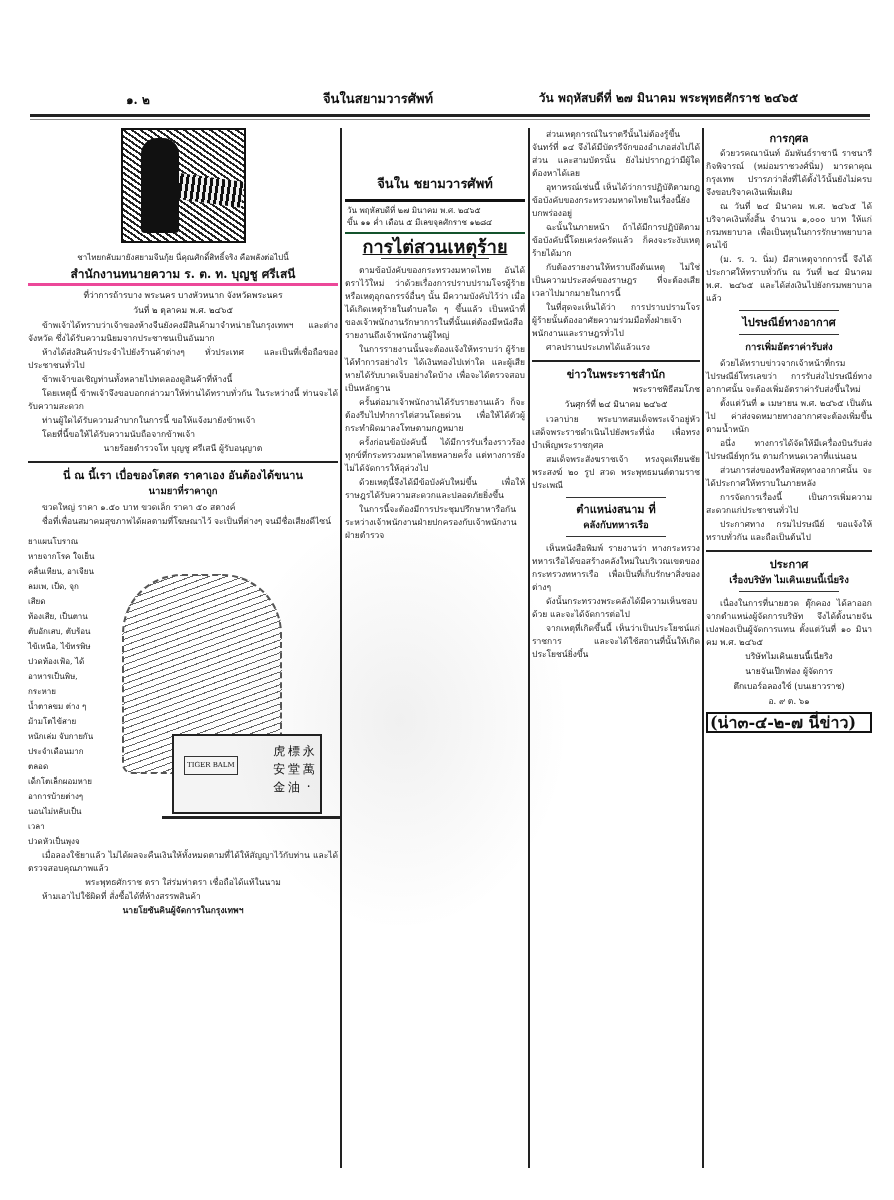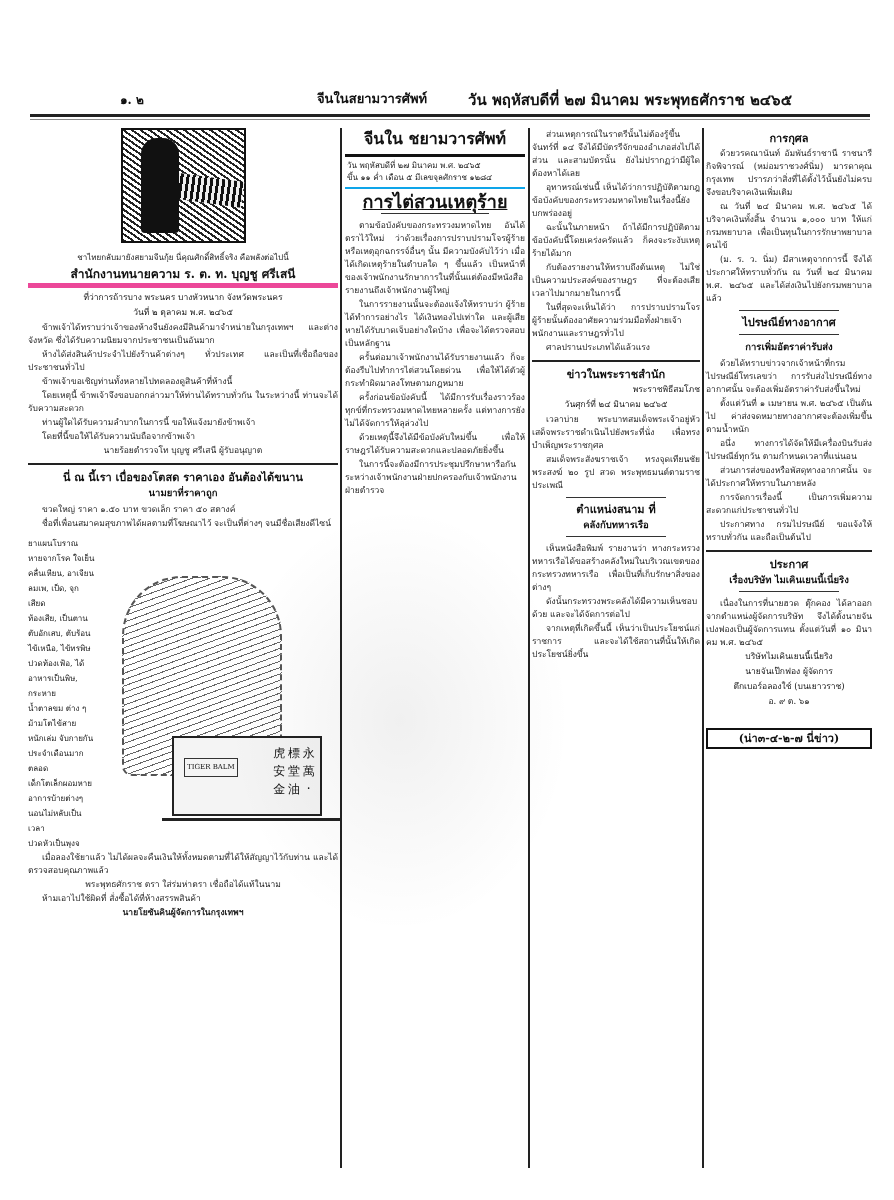--- a/index.html
+++ b/index.html
@@ -1,64 +1,64 @@
 <!DOCTYPE html>
 <html><head>
 <meta charset="utf-8">
 <style>
   * { box-sizing: border-box; margin: 0; padding: 0; }
   html, body { width: 894px; height: 1200px; background: #ffffff; overflow: hidden; }
   body { font-family: "DejaVu Serif", serif; color: #111; position: relative; }
 
-  .masthead { position: absolute; top: 88px; left: 112px; width: 680px; height: 22px; }
+  .masthead { position: absolute; top: 88px; left: 118px; width: 680px; height: 22px; }
   .masthead .pg { position: absolute; left: 8px; top: 2px; font-size: 12px; font-weight: bold; }
   .masthead .paper { position: absolute; left: 205px; top: 0; font-size: 13px; font-weight: bold; }
-  .masthead .date { position: absolute; right: 0; top: 0; font-size: 15px; font-weight: bold; }
+  .masthead .date { position: absolute; right: 0; top: 0; font-size: 12px; font-weight: bold; }
   .masthead-rule { position: absolute; top: 114px; left: 30px; width: 840px; height: 3px; background: #222; }
   .masthead-rule2 { position: absolute; top: 119px; left: 30px; width: 840px; height: 1px; background: #888; }
 
   .col { position: absolute; top: 128px; font-size: 8.5px; line-height: 13px; }
   .col p { text-align: justify; text-indent: 14px; margin-bottom: 1px; color: #222; }
   .col .center { text-align: center; text-indent: 0; }
 
   .vrule { position: absolute; background: #222; width: 2px; }
 
   .c1 { left: 28px; width: 310px; height: 1040px; }
   .c2 { left: 345px; width: 180px; height: 1040px; }
   .c3 { left: 532px; width: 168px; height: 1040px; }
   .c4 { left: 706px; width: 166px; height: 1040px; }
 
   .woodcut { width: 125px; height: 115px; margin: 0 auto 8px auto; border: 2px solid #111; background:
     repeating-linear-gradient(35deg, #222 0 2px, #fff 2px 5px); position: relative; }
   .woodcut .fig { position: absolute; left: 18px; top: 8px; width: 38px; height: 95px; background: #111; border-radius: 16px 16px 4px 4px; }
   .woodcut .cannon { position: absolute; left: 20px; top: 45px; width: 100px; height: 26px; background: repeating-linear-gradient(90deg, #111 0 3px, #eee 3px 6px); transform: rotate(8deg); }
 
   .caption { font-size: 8px; text-align: center; margin-bottom: 4px; }
-  .agency { font-size: 12px; font-weight: bold; text-align: center; margin: 2px 0 3px; border-bottom: 5px solid #ec4899; padding-bottom: 2px; }
+  .agency { font-size: 12px; font-weight: bold; text-align: center; margin: 2px 0 3px; border-bottom: 3px solid #ec4899; padding-bottom: 2px; }
   .sub { font-size: 8.5px; text-align: center; margin-bottom: 2px; }
 
   .hr { height: 2px; background: #222; margin: 6px 0; }
   .hr-thin { height: 1px; background: #333; margin: 5px auto; width: 60%; }
 
-  .headline-big { font-size: 16px; font-weight: bold; text-align: center; line-height: 22px; }
-  .datebox { font-size: 8px; border-top: 3px solid #111; border-bottom: 2px solid #0ea5e9; padding: 3px 2px; margin: 4px 0 6px; line-height: 12px; }
+  .headline-big { font-size: 13px; font-weight: bold; text-align: center; line-height: 22px; margin-top: 45px; }
+  .datebox { font-size: 8px; border-top: 3px solid #111; border-bottom: 2px solid #14532d; padding: 3px 2px; margin: 4px 0 6px; line-height: 12px; }
   .story-title { font-size: 18px; font-weight: bold; text-align: center; margin: 4px 0 2px; text-decoration: underline; }
   .section-title { font-size: 11px; font-weight: bold; text-align: center; margin: 4px 0 2px; }
   .section-sub { font-size: 9.5px; font-weight: bold; text-align: center; margin-bottom: 4px; }
 
   .illustration { display: flex; gap: 6px; margin-top: 6px; }
   .illustration .side { width: 68px; font-size: 8px; line-height: 15px; }
   .illustration .art { flex: 1; height: 290px; position: relative; }
   .tiger { position: absolute; left: 20px; top: 40px; width: 160px; height: 200px; border: 2px dashed #555; border-radius: 60px 60px 10px 10px; background: repeating-linear-gradient(160deg, #fff 0 5px, #666 5px 6px); }
   .pedestal { position: absolute; left: 70px; top: 200px; width: 150px; height: 80px; border: 2px solid #222; background: #f4f4f4; }
   .pedestal .glyphs { position: absolute; right: 4px; top: 6px; font-size: 12px; line-height: 18px; width: 44px; display: grid; grid-template-columns: repeat(3, 1fr); text-align: center; }
   .pedestal .sign { position: absolute; left: 10px; top: 20px; font-size: 7px; border: 1px solid #333; padding: 2px; }
   .base-line { position: absolute; left: 60px; top: 282px; width: 180px; height: 3px; background: #222; }
 
-  .footer-box { border: 2px solid #111; padding: 2px; text-align: center; font-size: 11px; font-weight: bold; margin-top: 20px; }
+  .footer-box { border: 2px solid #111; padding: 2px; text-align: left; font-size: 16px; font-weight: bold; margin-top: 4px; }
   .noise { position: absolute; left: 200px; top: 470px; width: 400px; height: 500px; background: radial-gradient(ellipse at center, rgba(0,0,0,0.06), transparent 60%); pointer-events: none; }
 </style>
 </head>
 <body>
 
 <div class="masthead">
   <span class="pg">๑. ๒</span>
   <span class="paper">จีนในสยามวารศัพท์</span>
   <span class="date">วัน พฤหัสบดีที่ ๒๗ มินาคม พระพุทธศักราช ๒๔๖๕</span>
 </div>

